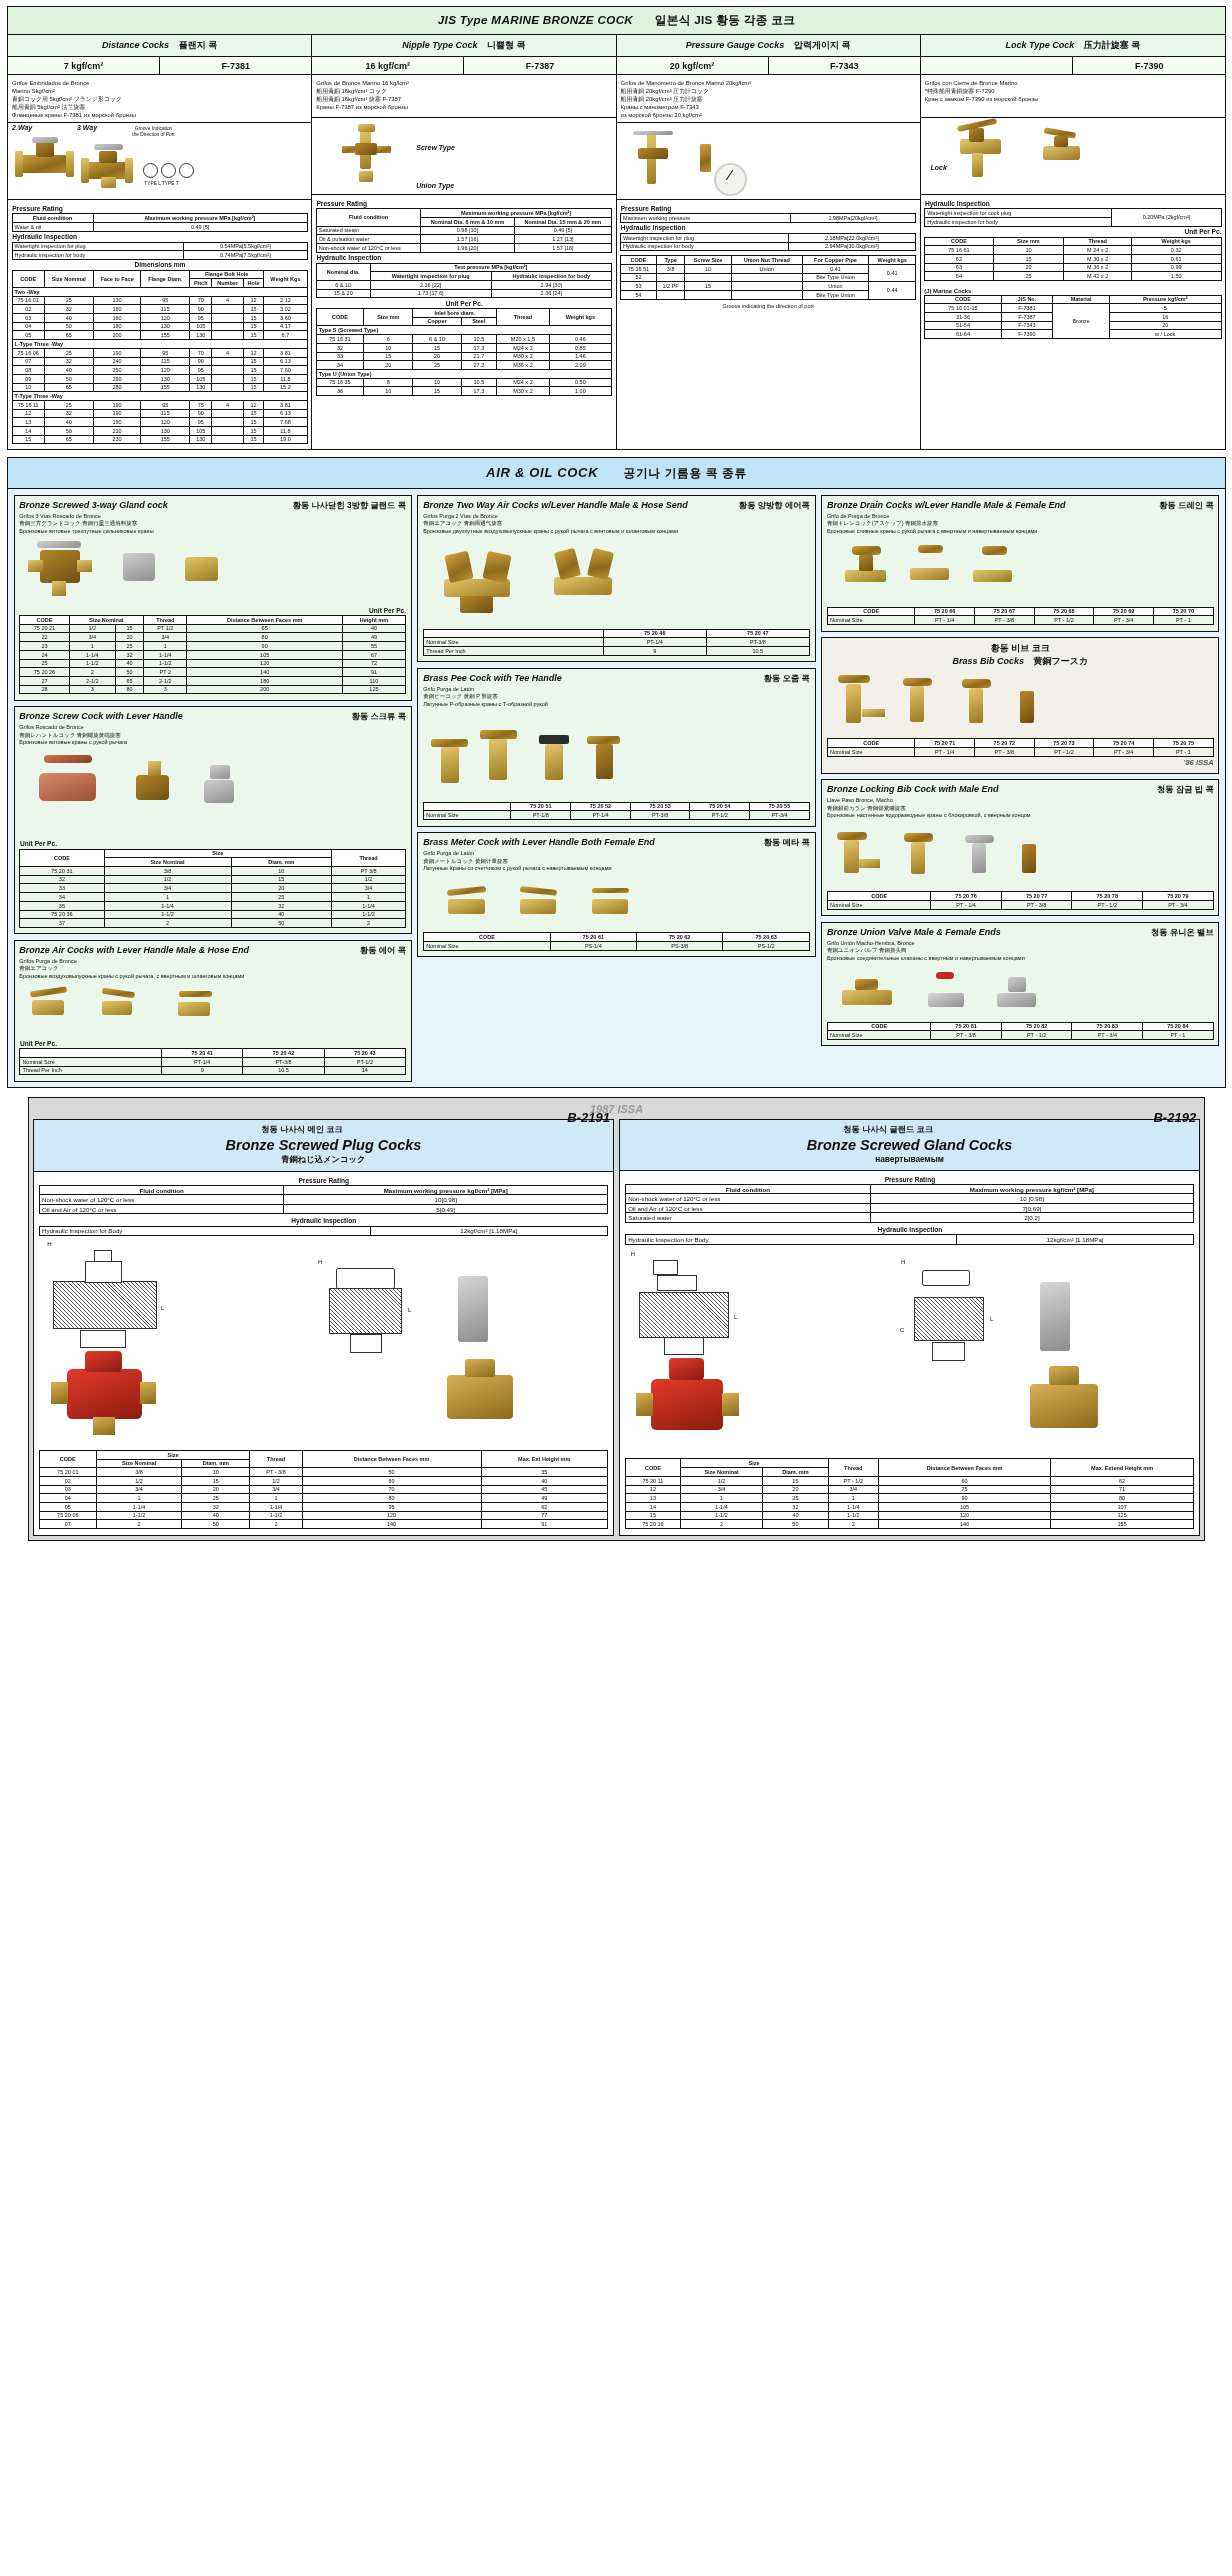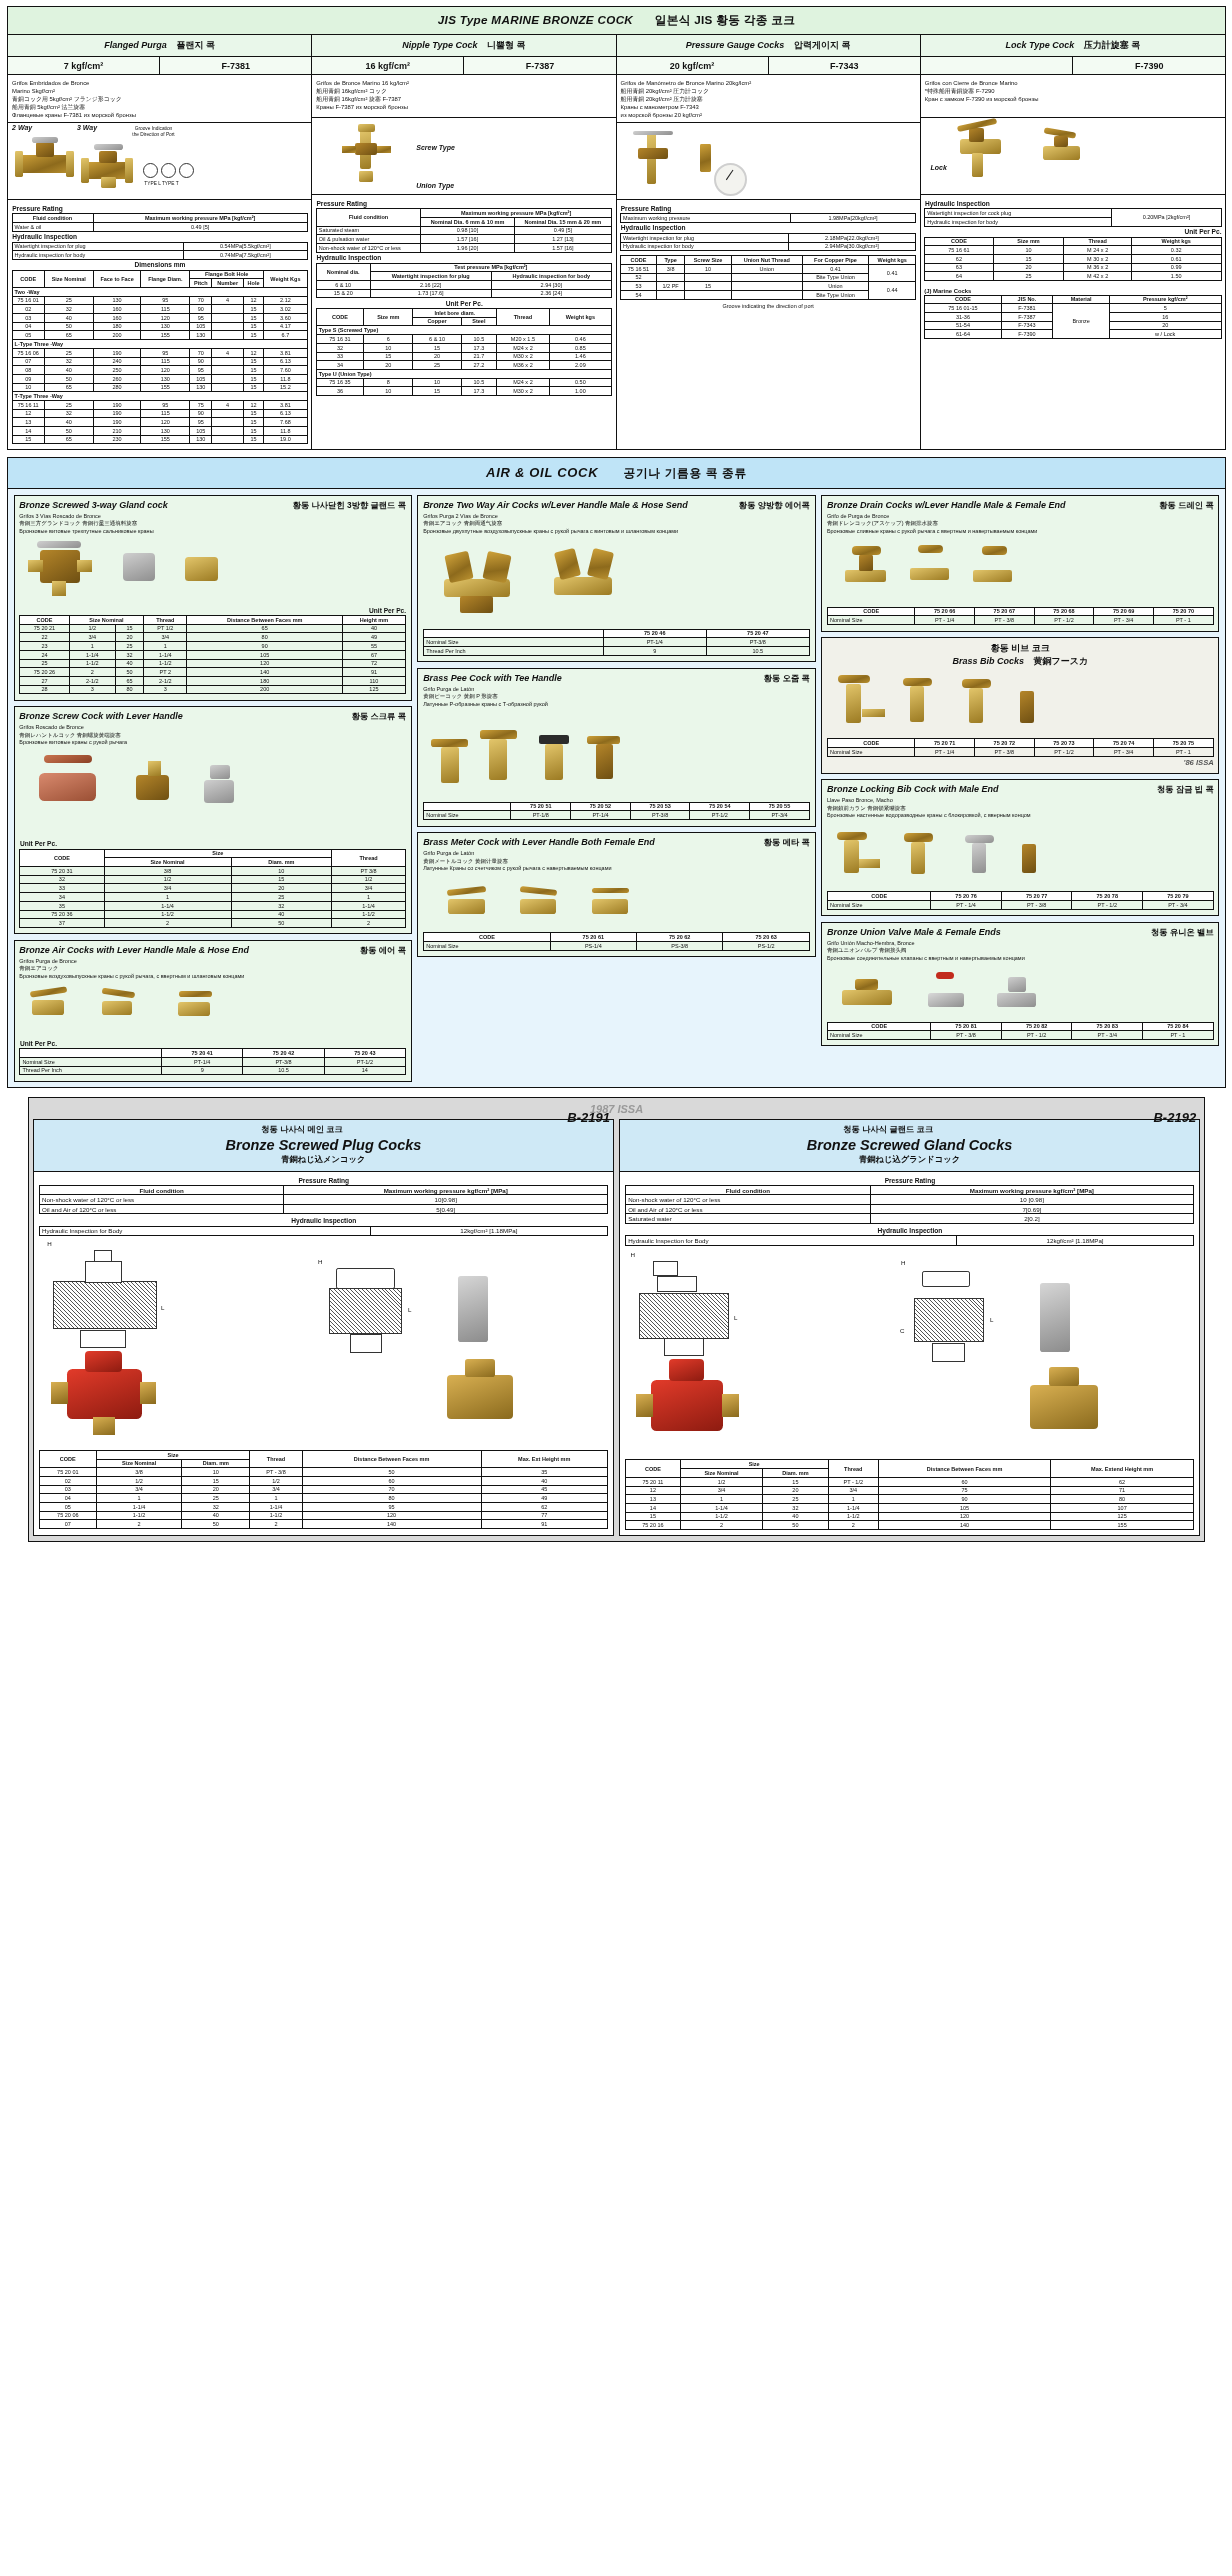--- a/index.html
+++ b/index.html
@@ -233,21 +233,21 @@
   <div class="sec1">
     <div class="sec1-title">
       <span>JIS Type  MARINE BRONZE COCK</span>
       <span class="kr">일본식 JIS 황동 각종 코크</span>
     </div>
 
     <div class="cols4">
 
       <div class="col4">
         <div class="colhead">
-          <span>Flanged Purga</span>
+          <span>Distance Cocks</span>
           <span class="kr">플랜지 콕</span>
         </div>
         <div class="coderow">
           <div>7 kgf/cm²</div>
           <div>F-7381</div>
         </div>
         <div class="multiling">
           <div>Grifos Embridados de Bronce</div>
           <div>Marino Skgf/cm²</div>
           <div>青銅コック用 5kgf/cm² フランジ形コック</div>
@@ -1500,21 +1500,21 @@
           </tbody>
             </table>
         </div>
       </div>
 
       <div class="col2">
         <div class="c2head">
           <span class="code1">B-2192</span>
           <div class="kr1">청동 나사식 글랜드 코크</div>
           <span class="en1">Bronze Screwed Gland Cocks</span>
-          <div class="jp1">青銅ねじ込グランドコック</div>
+          <div class="jp1">навертываемым</div>
         </div>
         <div class="c2body">
           <div class="tcap center">Pressure Rating</div>
           <table class="g" style="font-size:6.2px;">
             <tbody>
                 <tr>
               <th>Fluid condition</th>
               <th>Maximum working pressure kgf/cm² [MPa]</th>
             </tr>
             <tr>

